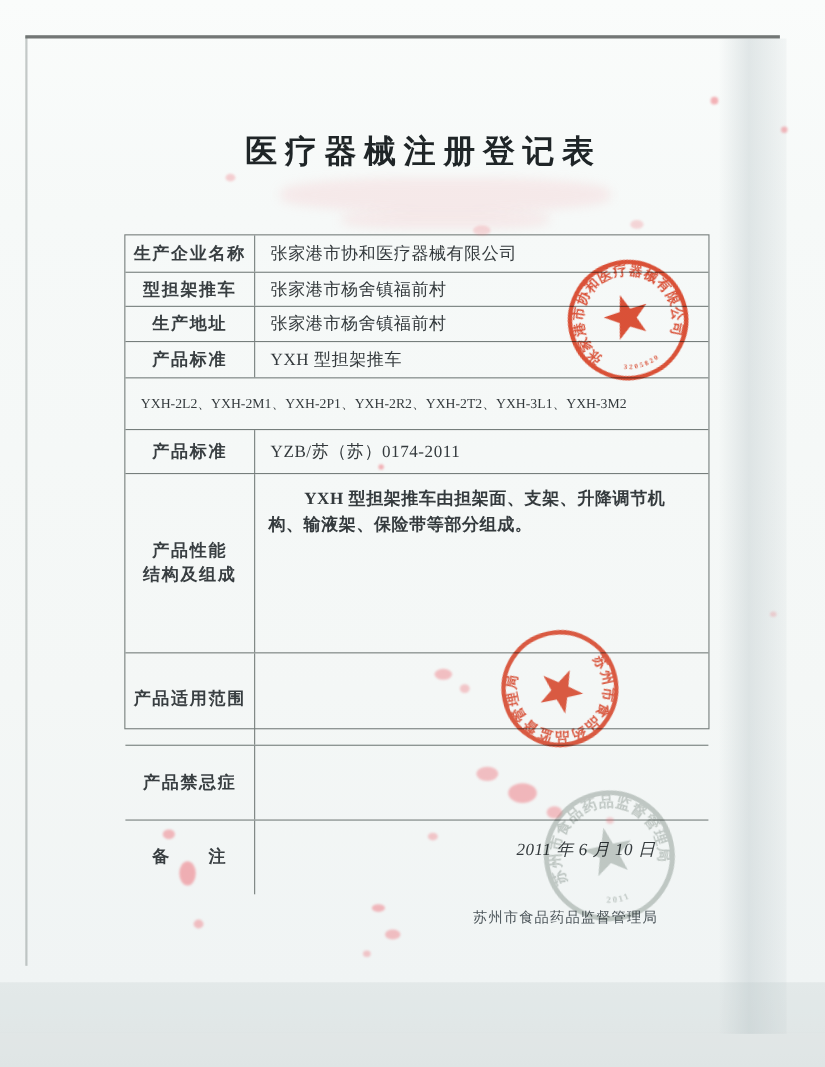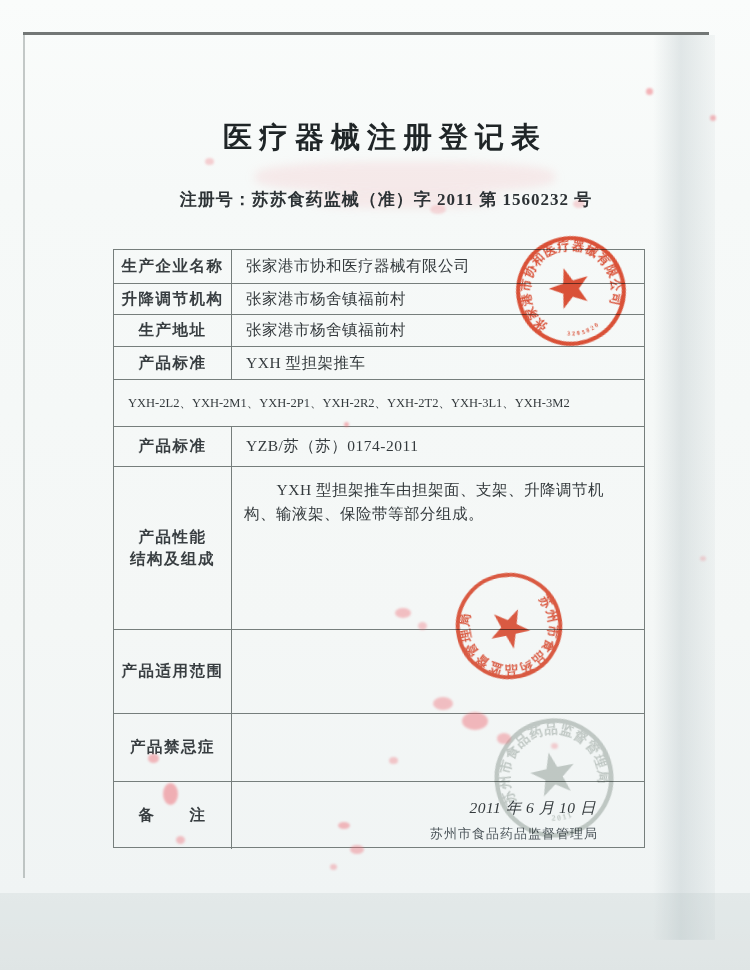--- a/index.html
+++ b/index.html
@@ -17,33 +17,33 @@
   .scan-bottomband{position:absolute;left:0;top:893px;width:750px;height:46px;background:rgba(182,195,197,.22);}
   .scan-bottomband2{position:absolute;left:0;top:939px;width:750px;height:31px;background:rgba(198,208,210,.30);}
   .ghost{position:absolute;background:rgba(243,152,162,.17);border-radius:40%;filter:blur(5px);}
   .sp{position:absolute;background:#ee6a74;border-radius:50%;filter:blur(1px);display:block;}
   
   .title{position:absolute;left:0;top:118px;width:100%;text-align:center;padding-left:20px;box-sizing:border-box;
     font-size:29px;font-weight:bold;letter-spacing:7px;color:#1f2527;}
   .regline{position:absolute;left:0;top:188px;width:100%;text-align:center;padding-left:22px;box-sizing:border-box;
     font-size:17px;letter-spacing:1px;color:#2c3235;font-weight:bold;}
   
-  .regtable{position:absolute;left:113px;top:213px;width:532px;height:599px;
-    border:1px solid #767e7c;box-sizing:border-box;margin-top:36px;}
+  .regtable{position:absolute;left:113px;top:213px;width:532px;height:450px;
+    border:1px solid #767e7c;box-sizing:border-box;}
   .trow{display:flex;border-bottom:1px solid #767e7c;box-sizing:border-box;}
   .trow:last-child{border-bottom:none;}
   .tlabel{width:118px;border-right:1px solid #767e7c;box-sizing:border-box;
     display:flex;align-items:center;justify-content:center;text-align:center;
     font-size:15.5px;letter-spacing:1.5px;font-weight:bold;color:#383e41;}
   .tvalue{flex:1;display:flex;align-items:center;padding-left:14px;box-sizing:border-box;
     font-size:15.5px;color:#343a3d;letter-spacing:.5px;}
   .r5 .tvalue{font-size:12.5px;letter-spacing:0;}
   .r7 .tlabel{white-space:pre-line;line-height:1.45;}
   .r7 .tvalue{align-items:flex-start;padding:11px 20px 0 12px;display:block;
-    text-indent:2.1em;line-height:1.55;}
+    text-indent:2.1em;line-height:1.55;font-weight:bold;}
   .r8 .tvalue{align-items:flex-start;padding:26px 0 0 30px;font-size:13.5px;display:block;}
   .r10 .tvalue{display:block;padding:12px 0 0 14px;}
   .r10 .date2{text-align:right;padding-right:48px;margin-top:4px;font-style:italic;}
   .footer{position:absolute;left:430px;top:825px;font-size:13px;letter-spacing:1px;color:#4c555a;}
   
   .seal{position:absolute;mix-blend-mode:multiply;}
   .seal svg{overflow:visible;}
   .seal-ring{fill:none;stroke-width:5px;}
   .seal-text{font-family:"Liberation Serif","DejaVu Serif",serif;font-weight:bold;}
 </style>
@@ -54,29 +54,28 @@
 
   <div class="scan-topline"></div>
   <div class="scan-leftline"></div>
   <div class="scan-rightband"></div>
   <div class="scan-bottomband"></div>
   <div class="scan-bottomband2"></div>
   <div class="ghost" style="left:255px;top:162px;width:300px;height:30px;"></div>
   <div class="ghost" style="left:310px;top:192px;width:190px;height:16px;"></div>
 
   <div class="title">医疗器械注册登记表</div>
-  <div class="regline">注册号：苏苏食药监械（准）字 2011 第 1560232 号</div>
 
   <div class="regtable">
     <div class="trow" style="height:34px">
       <div class="tlabel">生产企业名称</div>
       <div class="tvalue">张家港市协和医疗器械有限公司</div>
     </div>
     <div class="trow" style="height:31px">
-      <div class="tlabel">升降调节机构</div>
+      <div class="tlabel">型担架推车</div>
       <div class="tvalue">张家港市杨舍镇福前村</div>
     </div>
     <div class="trow" style="height:32px">
       <div class="tlabel">生产地址</div>
       <div class="tvalue">张家港市杨舍镇福前村</div>
     </div>
     <div class="trow" style="height:33px">
       <div class="tlabel">产品标准</div>
       <div class="tvalue">YXH 型担架推车</div>
     </div>

